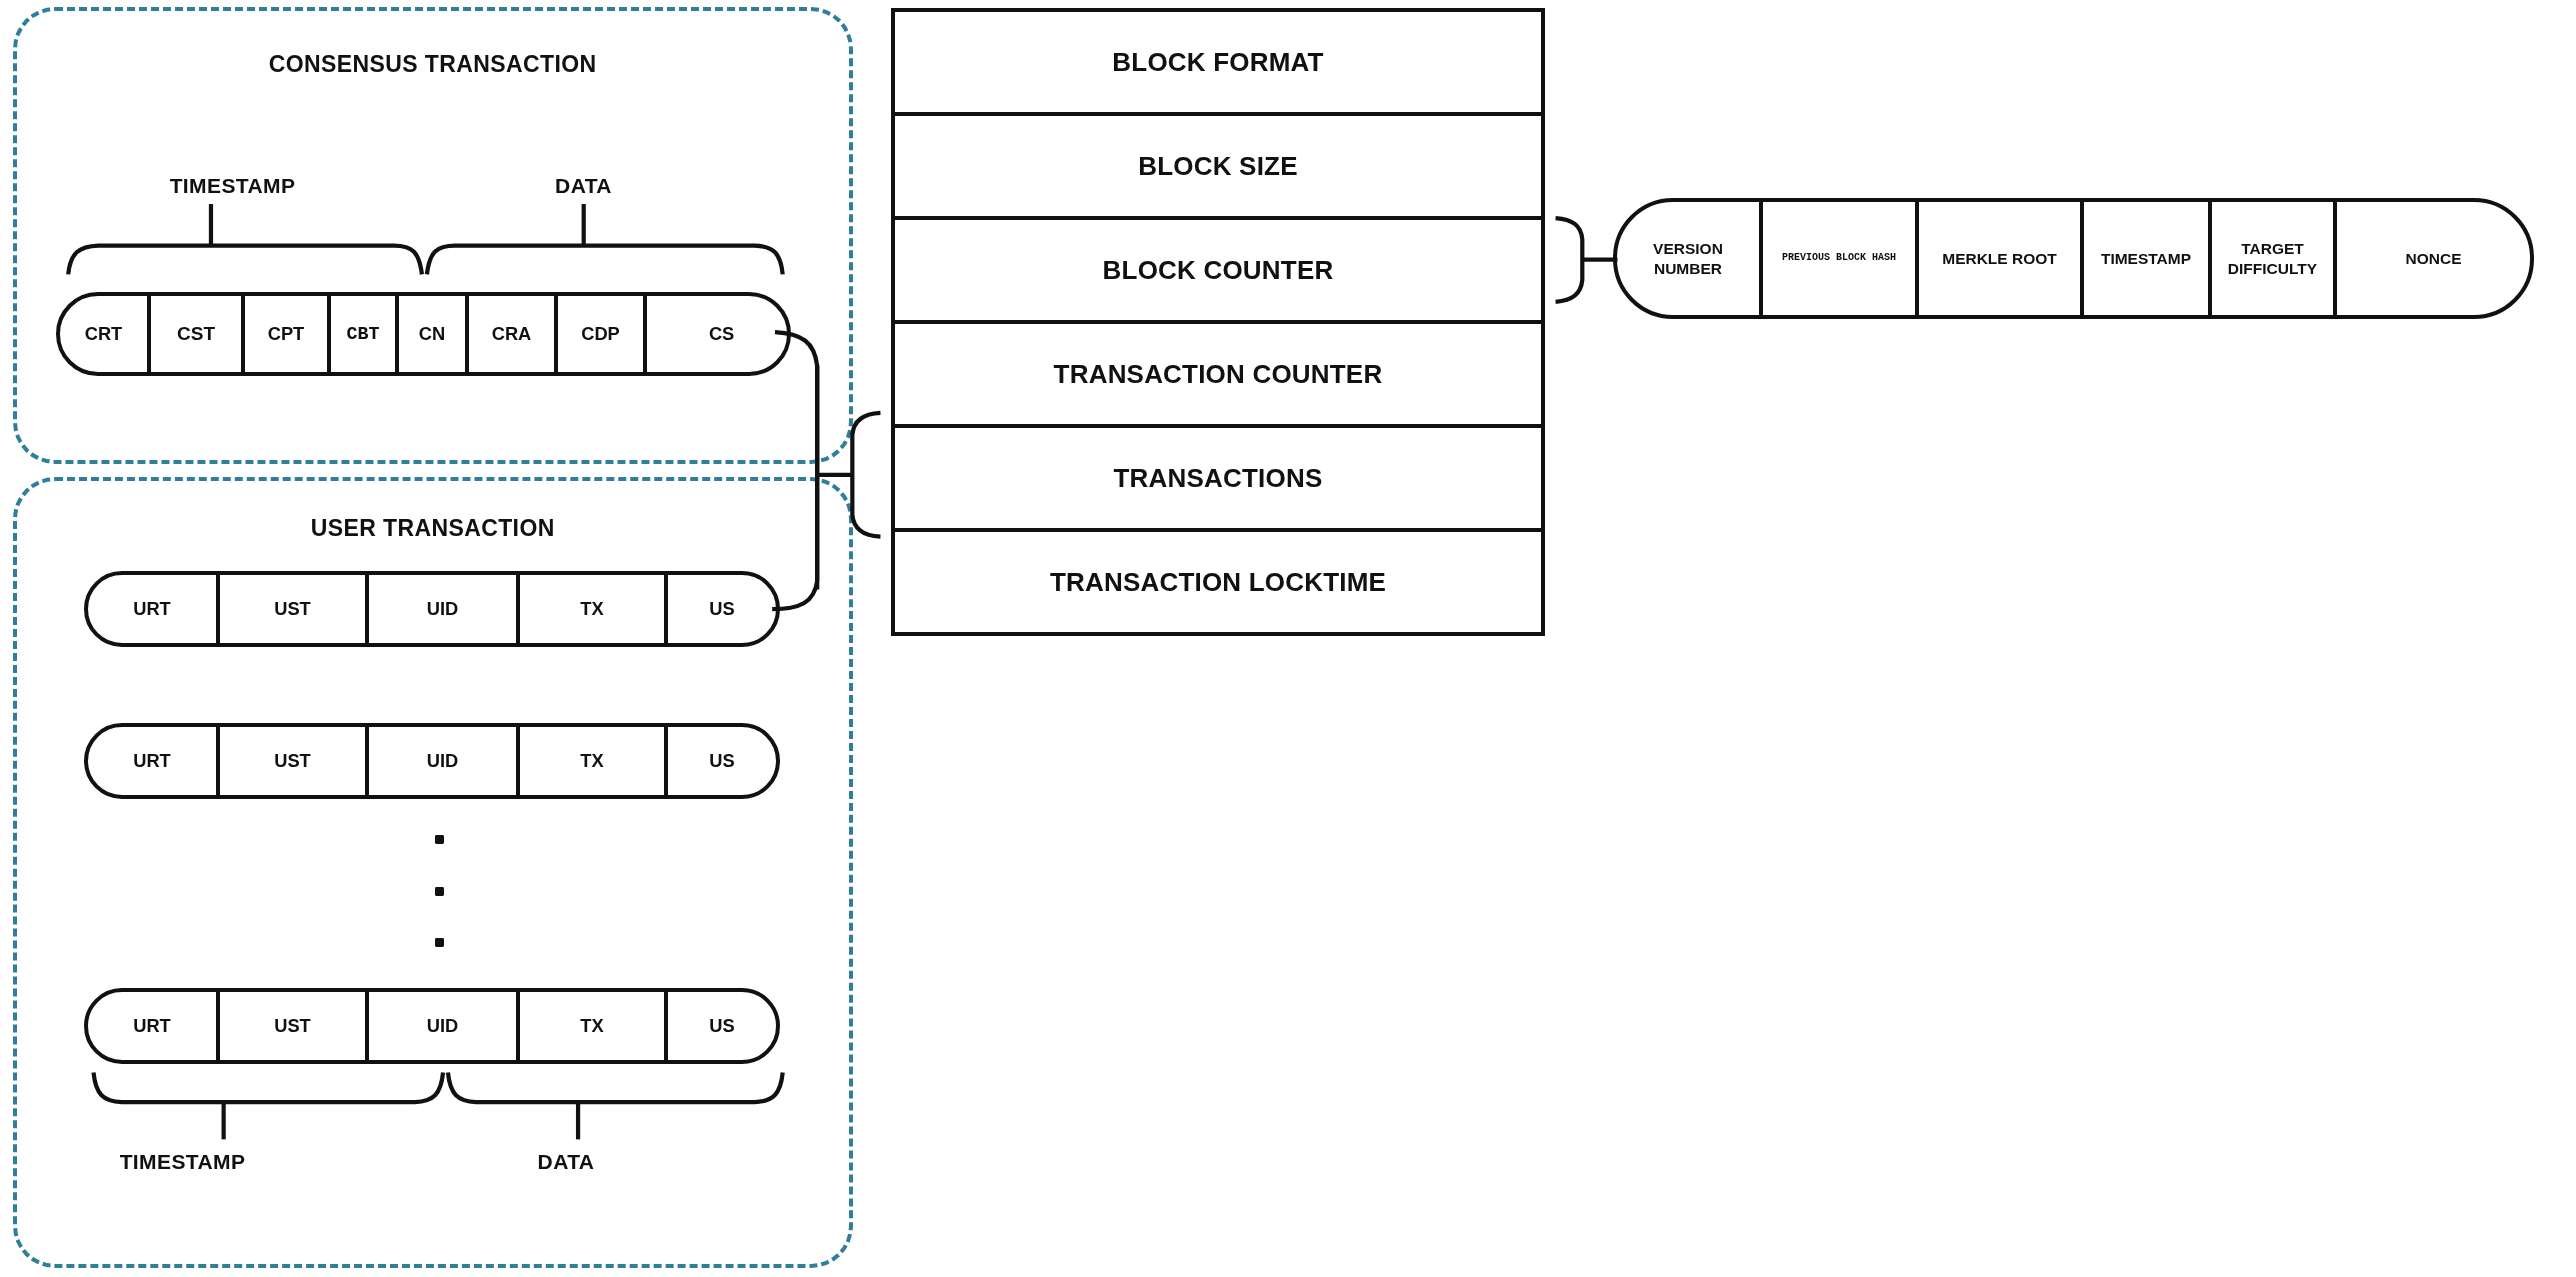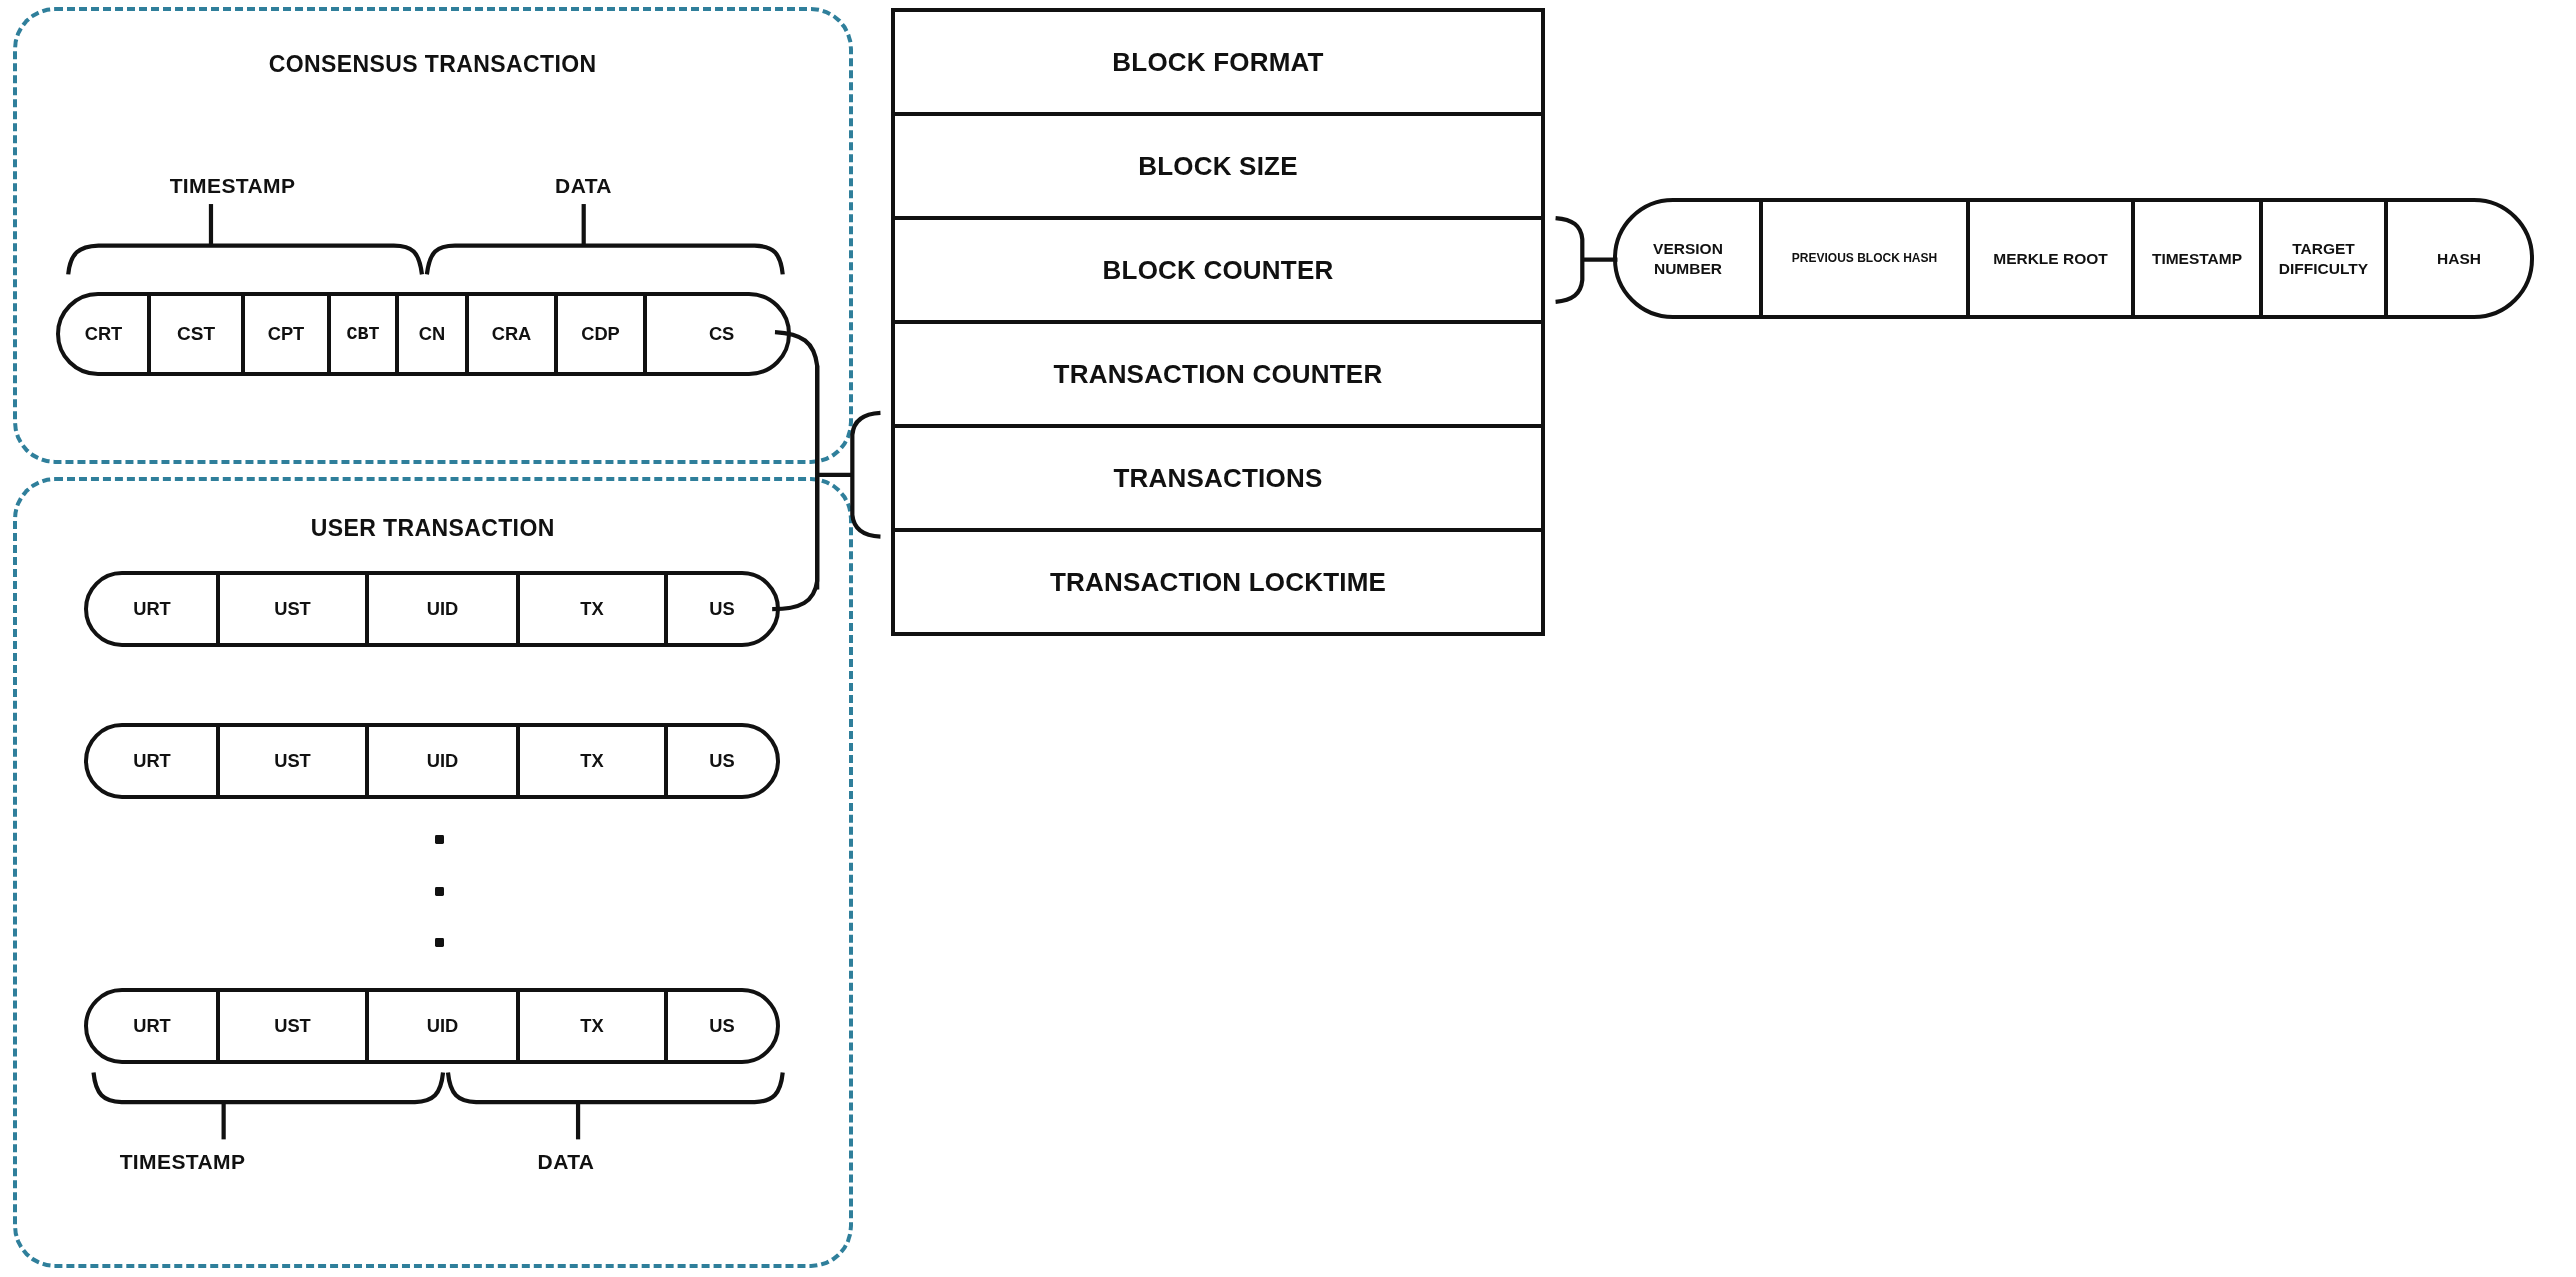--- a/index.html
+++ b/index.html
@@ -174,25 +174,25 @@
     <div class="block-row" style="font-size:26px;">BLOCK FORMAT</div>
     <div class="block-row" style="font-size:26px;">BLOCK SIZE</div>
     <div class="block-row" style="font-size:26px;">BLOCK COUNTER</div>
     <div class="block-row" style="font-size:26px;">TRANSACTION COUNTER</div>
     <div class="block-row" style="font-size:26px;">TRANSACTIONS</div>
     <div class="block-row" style="font-size:26px;">TRANSACTION LOCKTIME</div>
   </div>
 
   <div class="pill" style="left:1613px; top:198px; width:921px; height:121px; border-radius:60px;">
     <div class="pill-cell" style="width:146px; font-size:15.5px;">VERSION NUMBER</div>
-    <div class="pill-cell" style="width:207px; font-size:12px;">PREVIOUS BLOCK HASH</div>
+    <div class="pill-cell" style="width:156px; font-size:10px;font-family:Liberation Mono, monospace;">PREVIOUS BLOCK HASH</div>
     <div class="pill-cell" style="width:165px; font-size:15.5px;">MERKLE ROOT</div>
     <div class="pill-cell" style="width:128px; font-size:15.5px;">TIMESTAMP</div>
     <div class="pill-cell" style="width:125px; font-size:15.5px;">TARGET DIFFICULTY</div>
-    <div class="pill-cell" style="flex:1 1 auto; font-size:15.5px;">HASH</div>
+    <div class="pill-cell" style="flex:1 1 auto; font-size:15.5px;">NONCE</div>
   </div>
 
   <svg id="overlay" viewBox="0 0 3663 1817">
 
     <g>
       <path d="M 97 390
                C 100 360, 112 350, 140 349
                L 560 349
                C 586 349, 596 358, 600 390" stroke-width="6"></path>
       <line x1="300" y1="349" x2="300" y2="290" stroke-width="6"></line>

